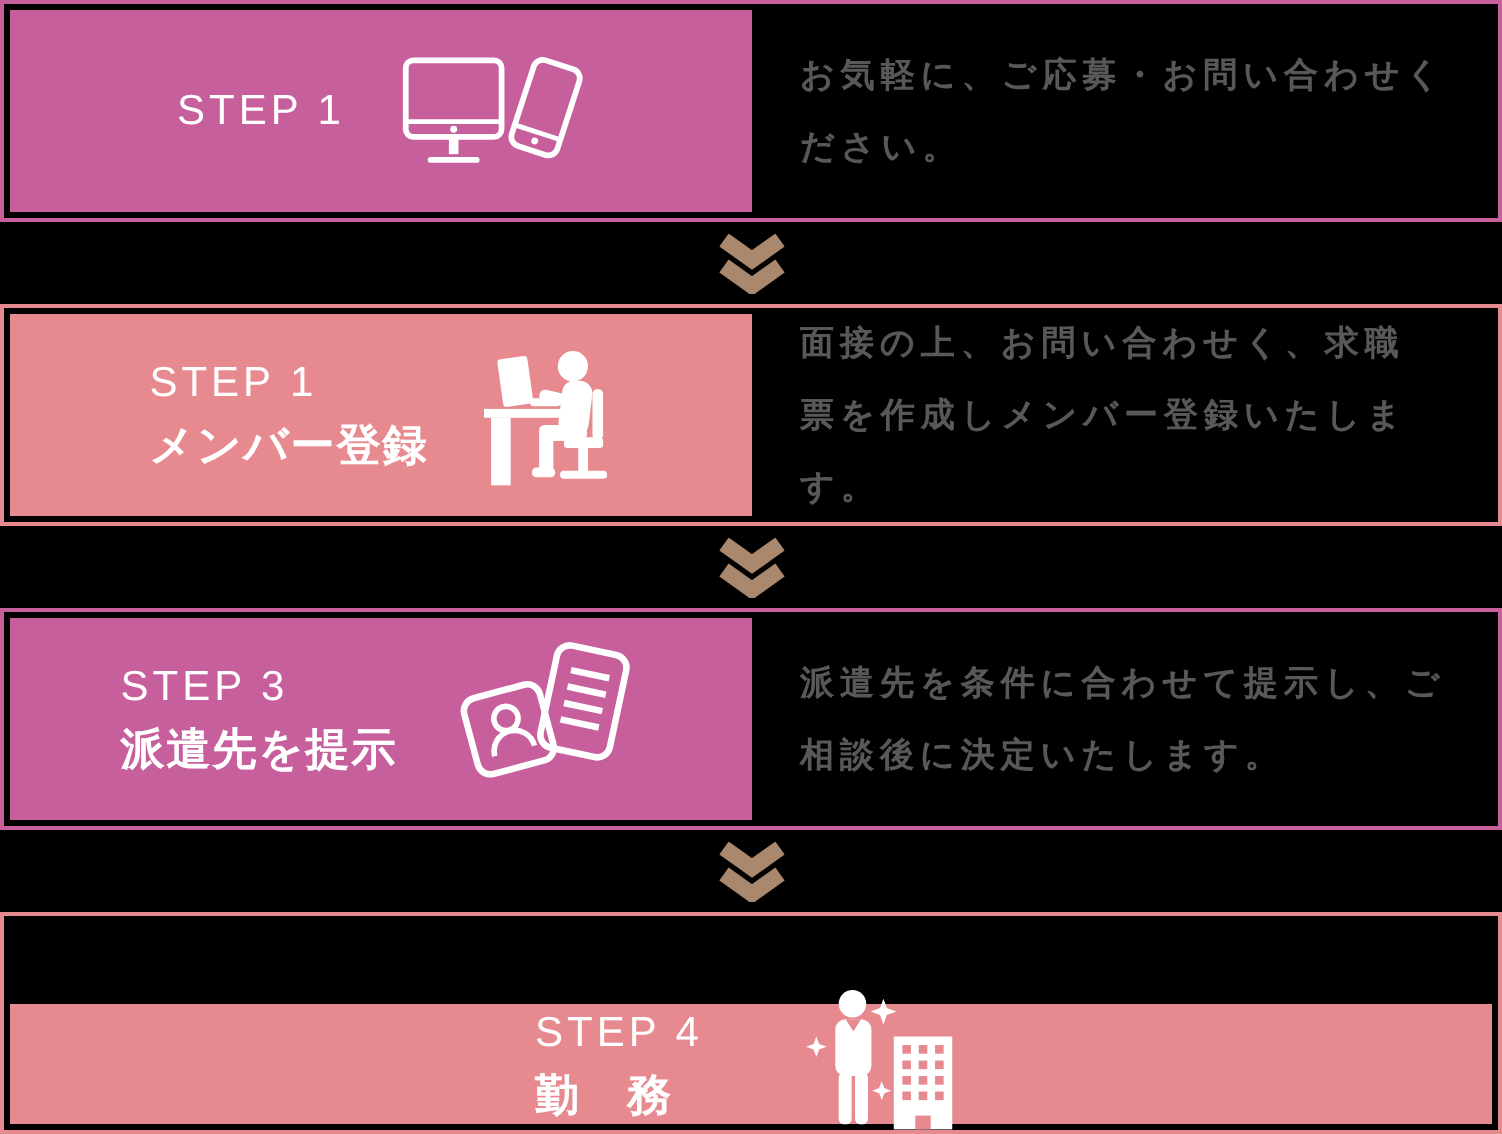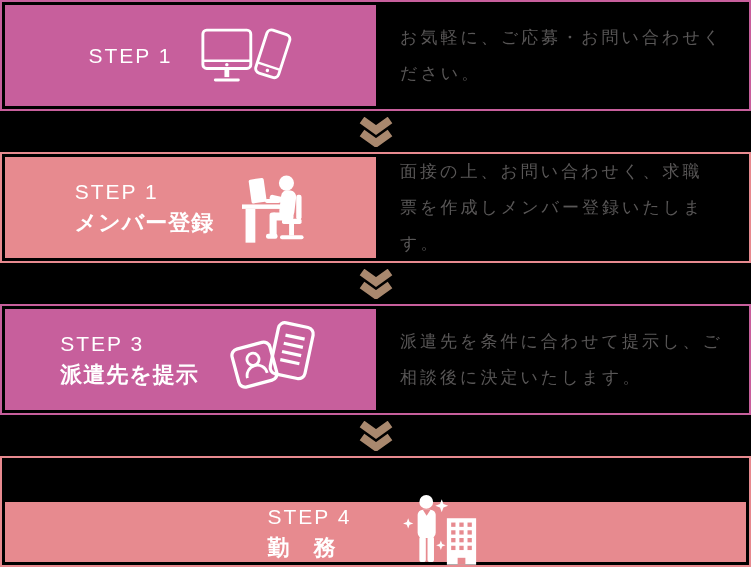--- a/index.html
+++ b/index.html
@@ -65,21 +65,21 @@
   .step-icon{display:flex;align-items:center;justify-content:center;}
   .step-icon svg{display:block;}
   .step-desc{
     flex:1 1 auto;
     display:flex;
     align-items:center;
     padding-left:21px;
     padding-right:6px;
     color:var(--c-gray);
     font-size:17px;
-    font-weight:400;
+    font-weight:700;
     letter-spacing:3px;
     line-height:36px;
     white-space:pre-line;
   }
   .arrow-gap{
     height:41px;
     flex:0 0 41px;
     display:flex;
     align-items:center;
     justify-content:center;

